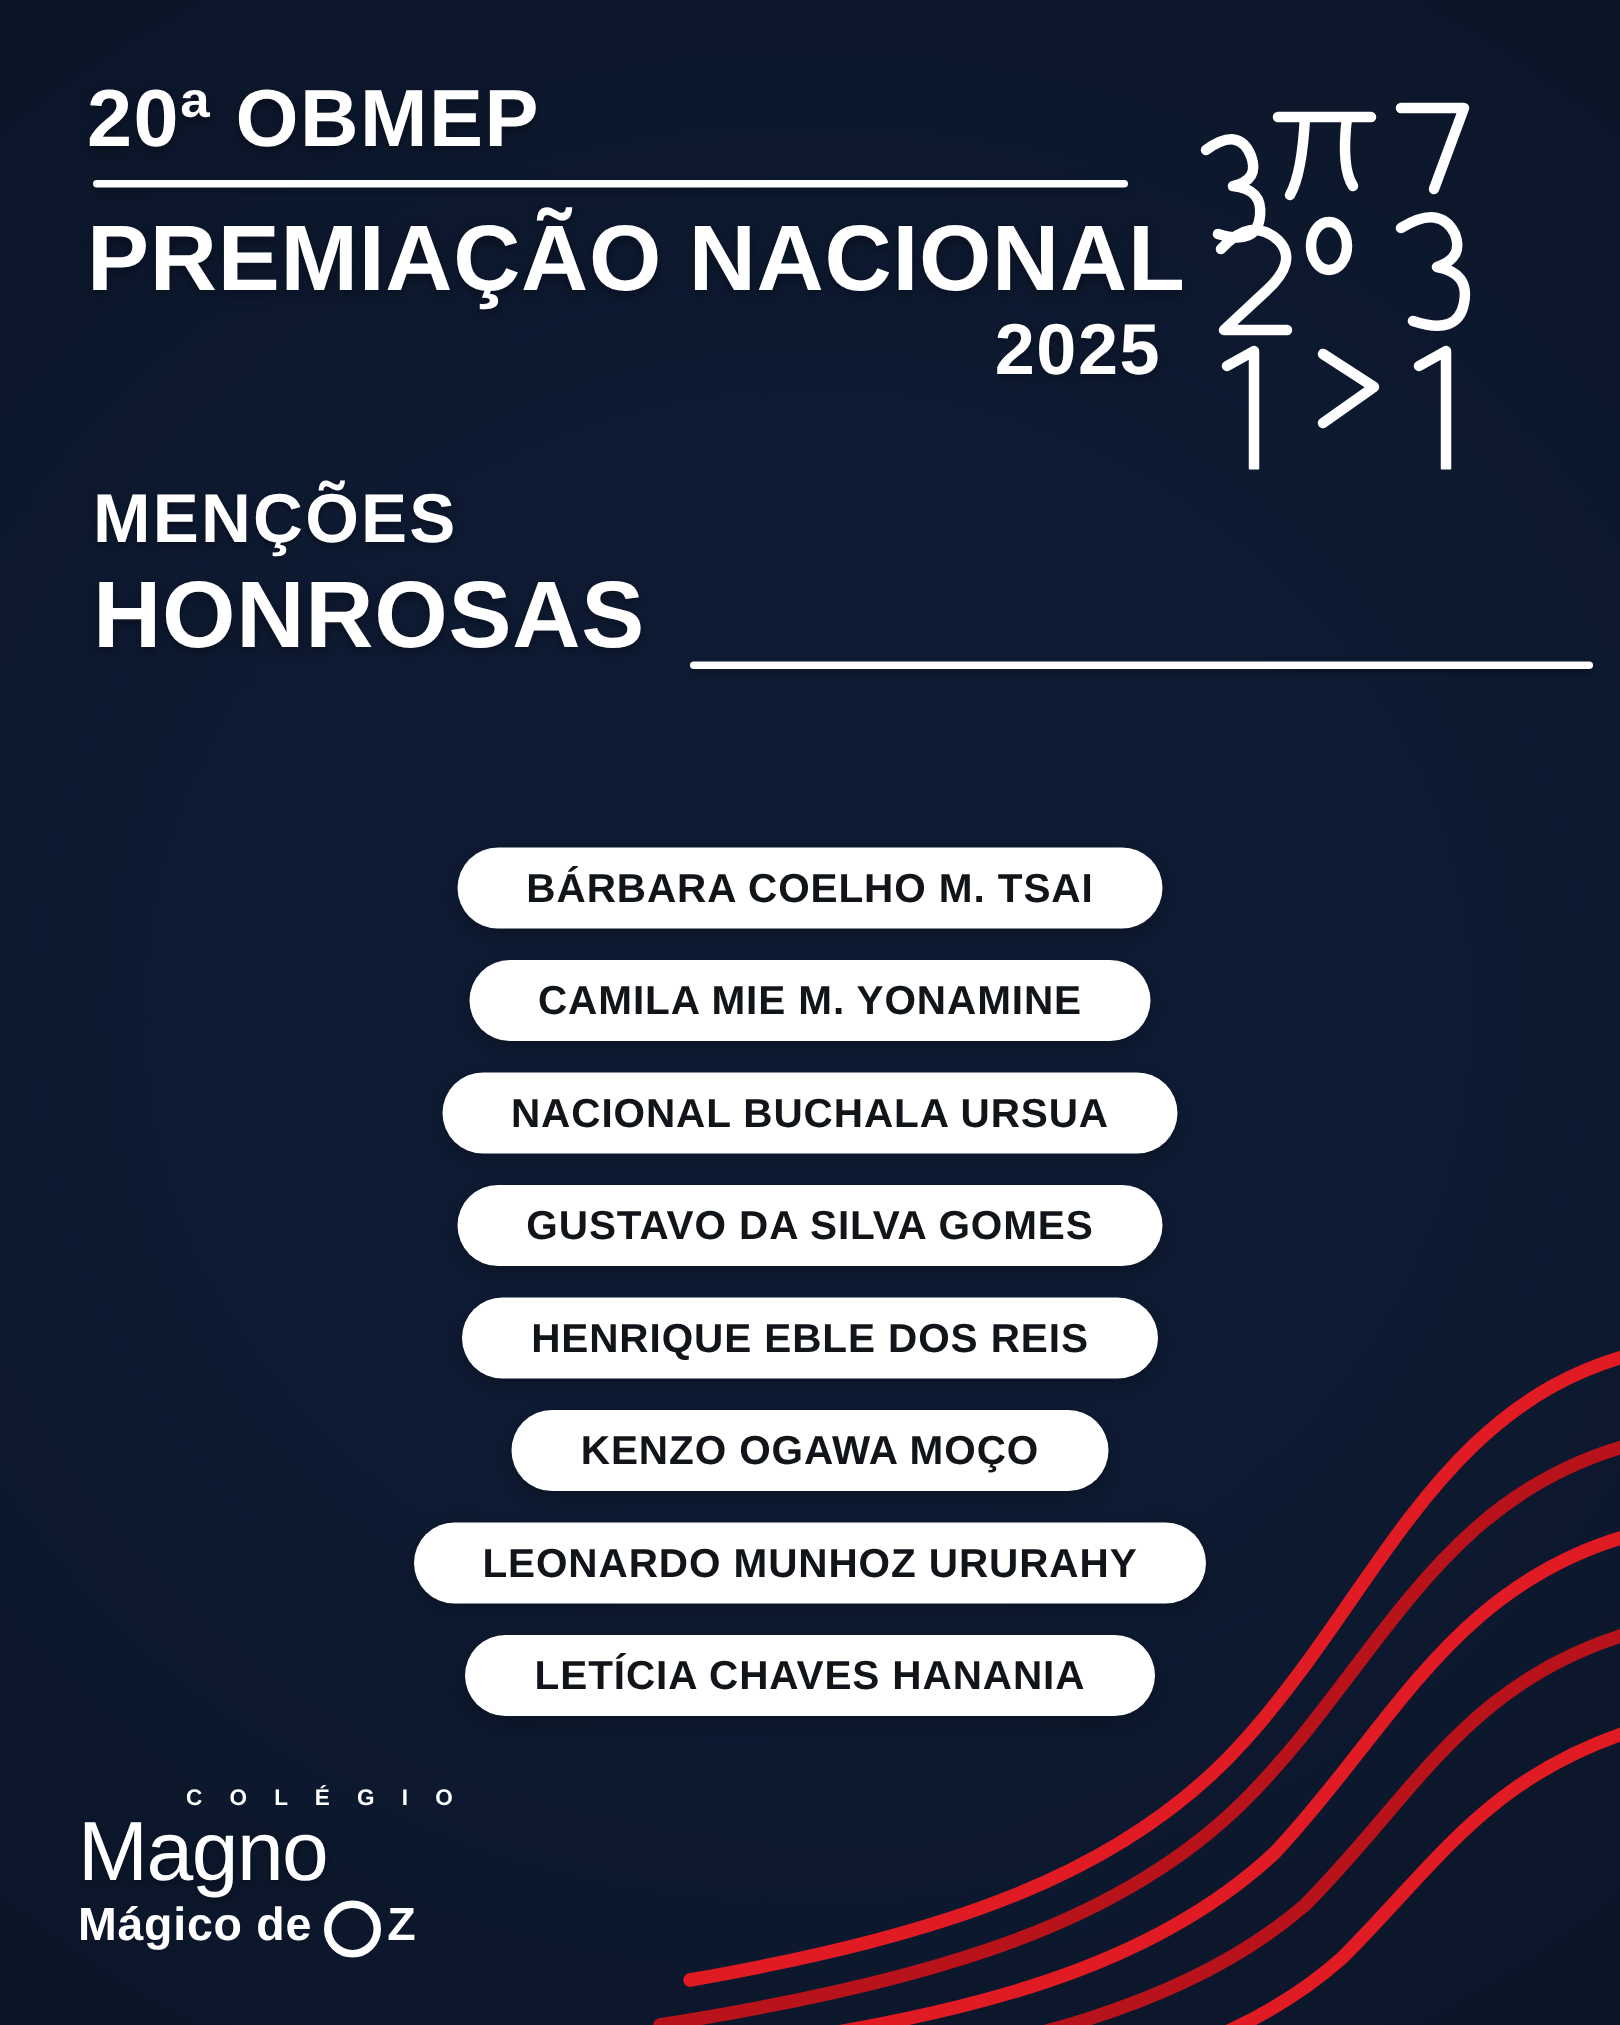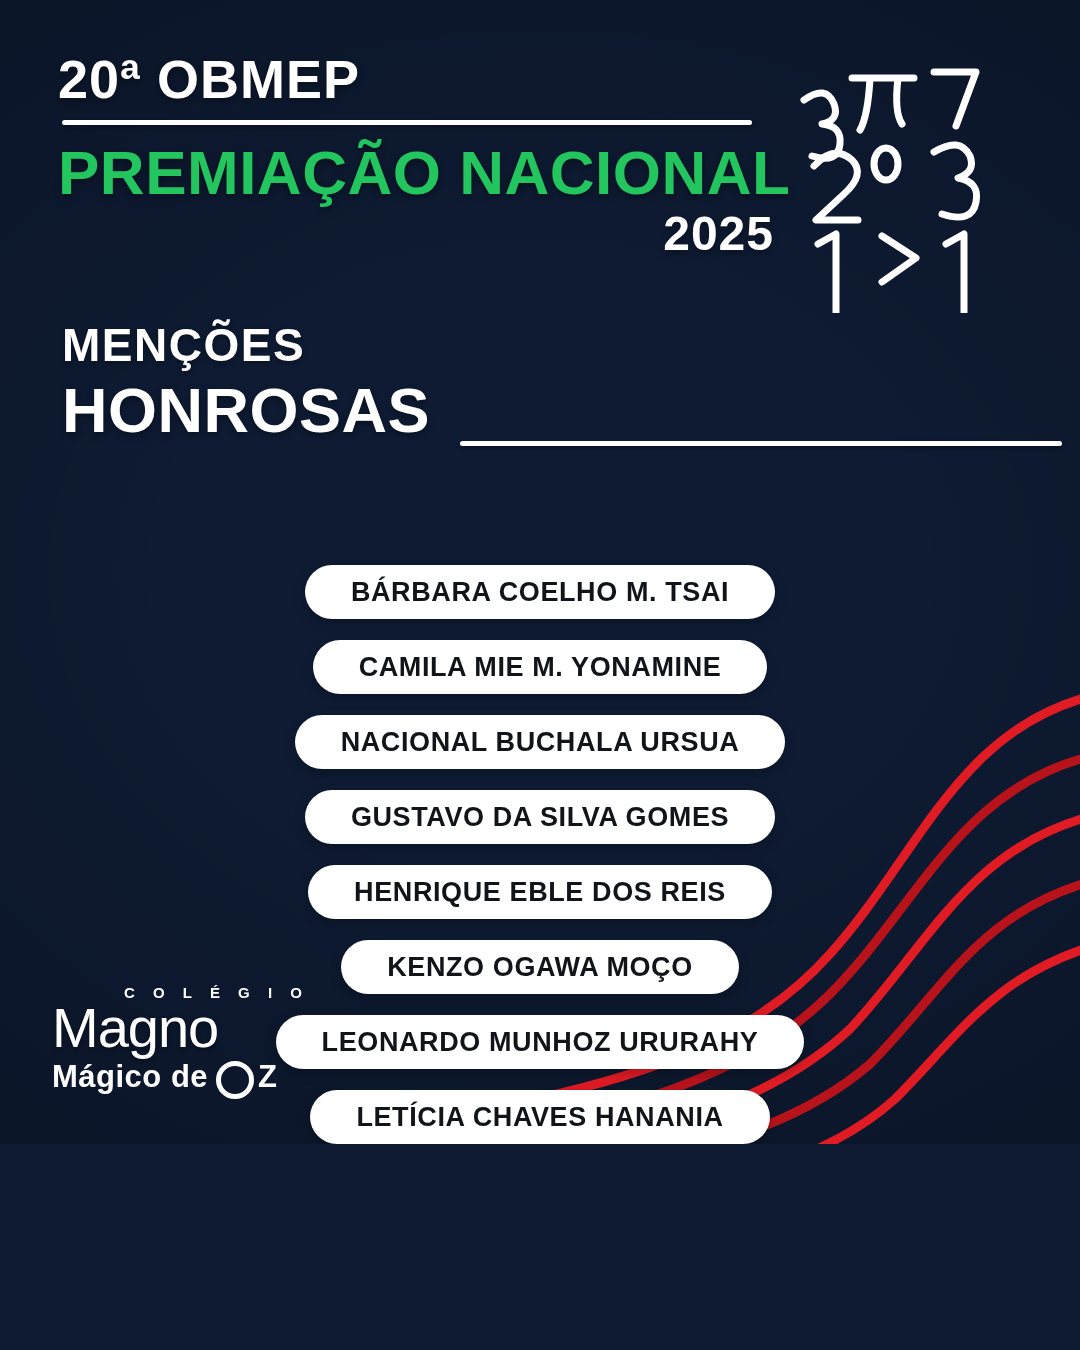--- a/index.html
+++ b/index.html
@@ -9,21 +9,21 @@
   }
   body {
     width: 1080px;
     height: 1350px;
     overflow: hidden;
     font-family: "Liberation Sans", sans-serif;
   }
   .poster {
     position: relative;
     width: 1080px;
-    height: 1144px;
+    height: 1350px;
     overflow: hidden;
     background:
       radial-gradient(ellipse 70% 40% at 78% 4%, #e1262c 0%, rgba(225,38,44,0.0) 62%),
       radial-gradient(ellipse 90% 34% at 20% 0%, #c21b26 0%, rgba(194,27,38,0.0) 70%),
       linear-gradient(180deg,
         #b8161f 0%,
         #9c1733 9%,
         #6a1c४0 0%,
         #5a1d49 16%,
         #3a2a63 26%,
@@ -69,21 +69,21 @@
     width: 690px;
     height: 5px;
     background: #ffffff;
     border-radius: 3px;
     box-shadow: 0 2px 5px rgba(0,0,0,0.3);
   }
   .title-sub {
     margin-top: 16px;
     font-size: 62px;
     font-weight: 800;
-    color: #22c55e;
+    color: #ffffff;
     letter-spacing: 0.5px;
     line-height: 1.02;
     text-shadow: 0 3px 7px rgba(0,0,0,0.35);
   }
   .title-year {
     text-align: right;
     width: 716px;
     margin-top: 2px;
     font-size: 48px;
     font-weight: 800;

